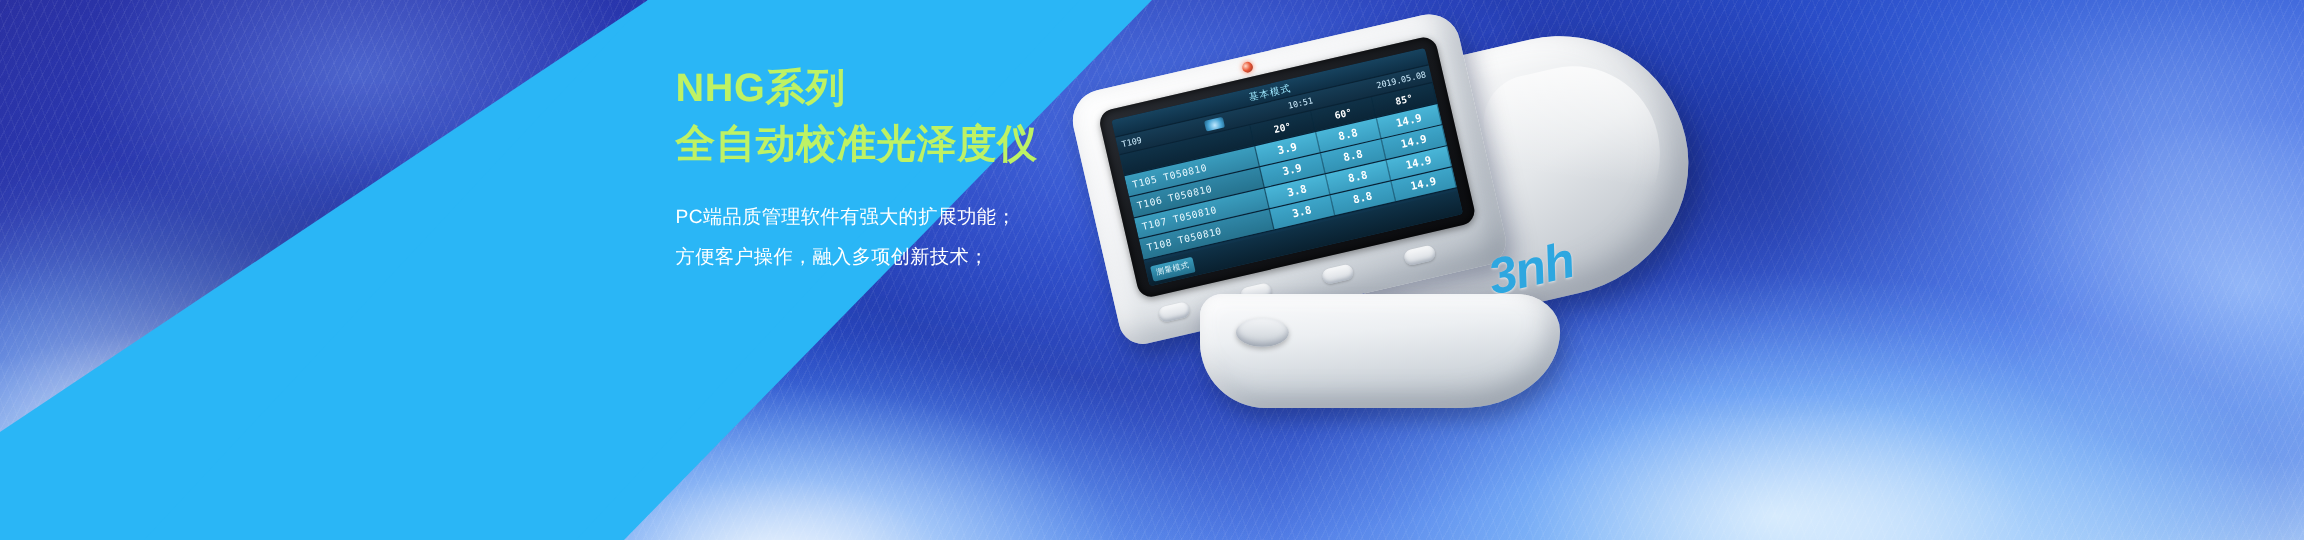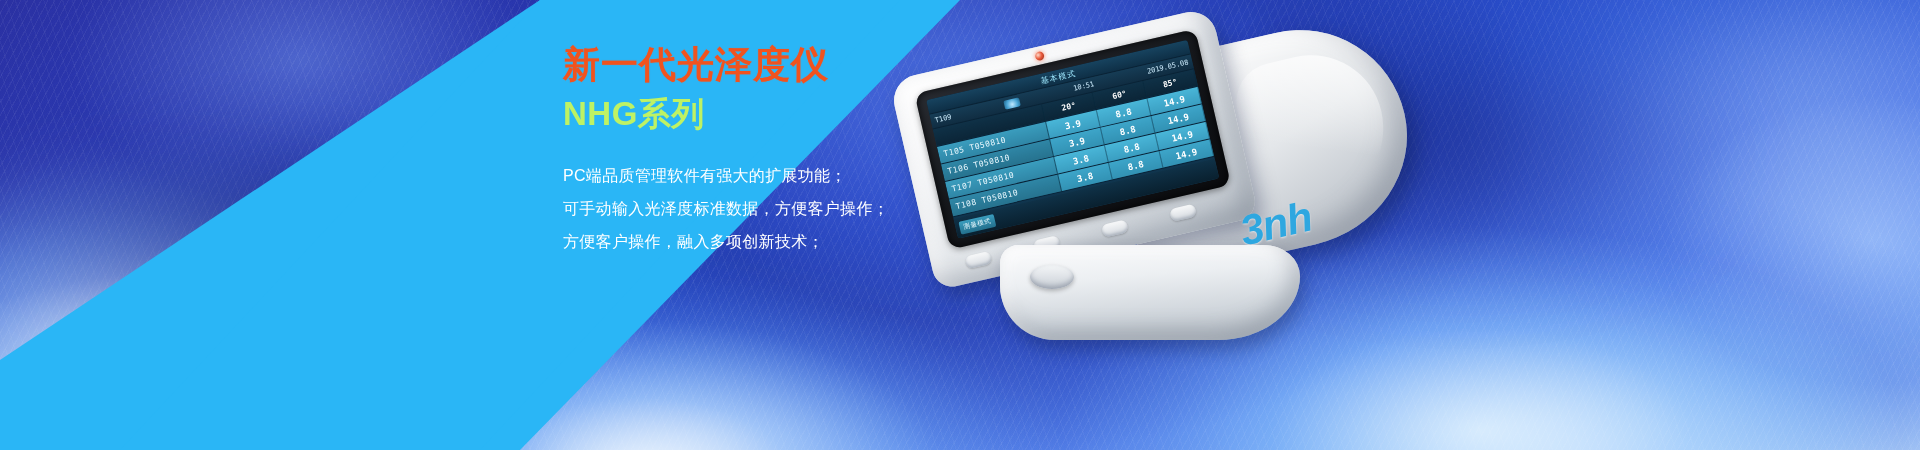--- a/index.html
+++ b/index.html
@@ -170,27 +170,26 @@
   <div class="swirl s3"></div>
   <div class="swirl s4"></div>
   <div class="swirl s5"></div>
   <div class="dark1"></div>
   <div class="dark2"></div>
 
   <div class="cyan-panel"></div>
   <div class="cyan-panel inner"></div>
 
   <div class="copy">
-    <div class="headline">新一代光泽度仪</div>
     <div class="sub-list">
       <div class="sub-line">NHG系列</div>
+      <div class="sub-line">全自动校准光泽度仪</div>
     </div>
     <div class="desc-list">
       <div class="desc-line">PC端品质管理软件有强大的扩展功能；</div>
-      <div class="desc-line">可手动输入光泽度标准数据，方便客户操作；</div>
       <div class="desc-line">方便客户操作，融入多项创新技术；</div>
     </div>
   </div>
 
   <div class="device">
     <div class="body-shell">
       <div class="grip"></div>
       <div class="head">
         <div class="led"></div>
         <div class="screen-bezel">

